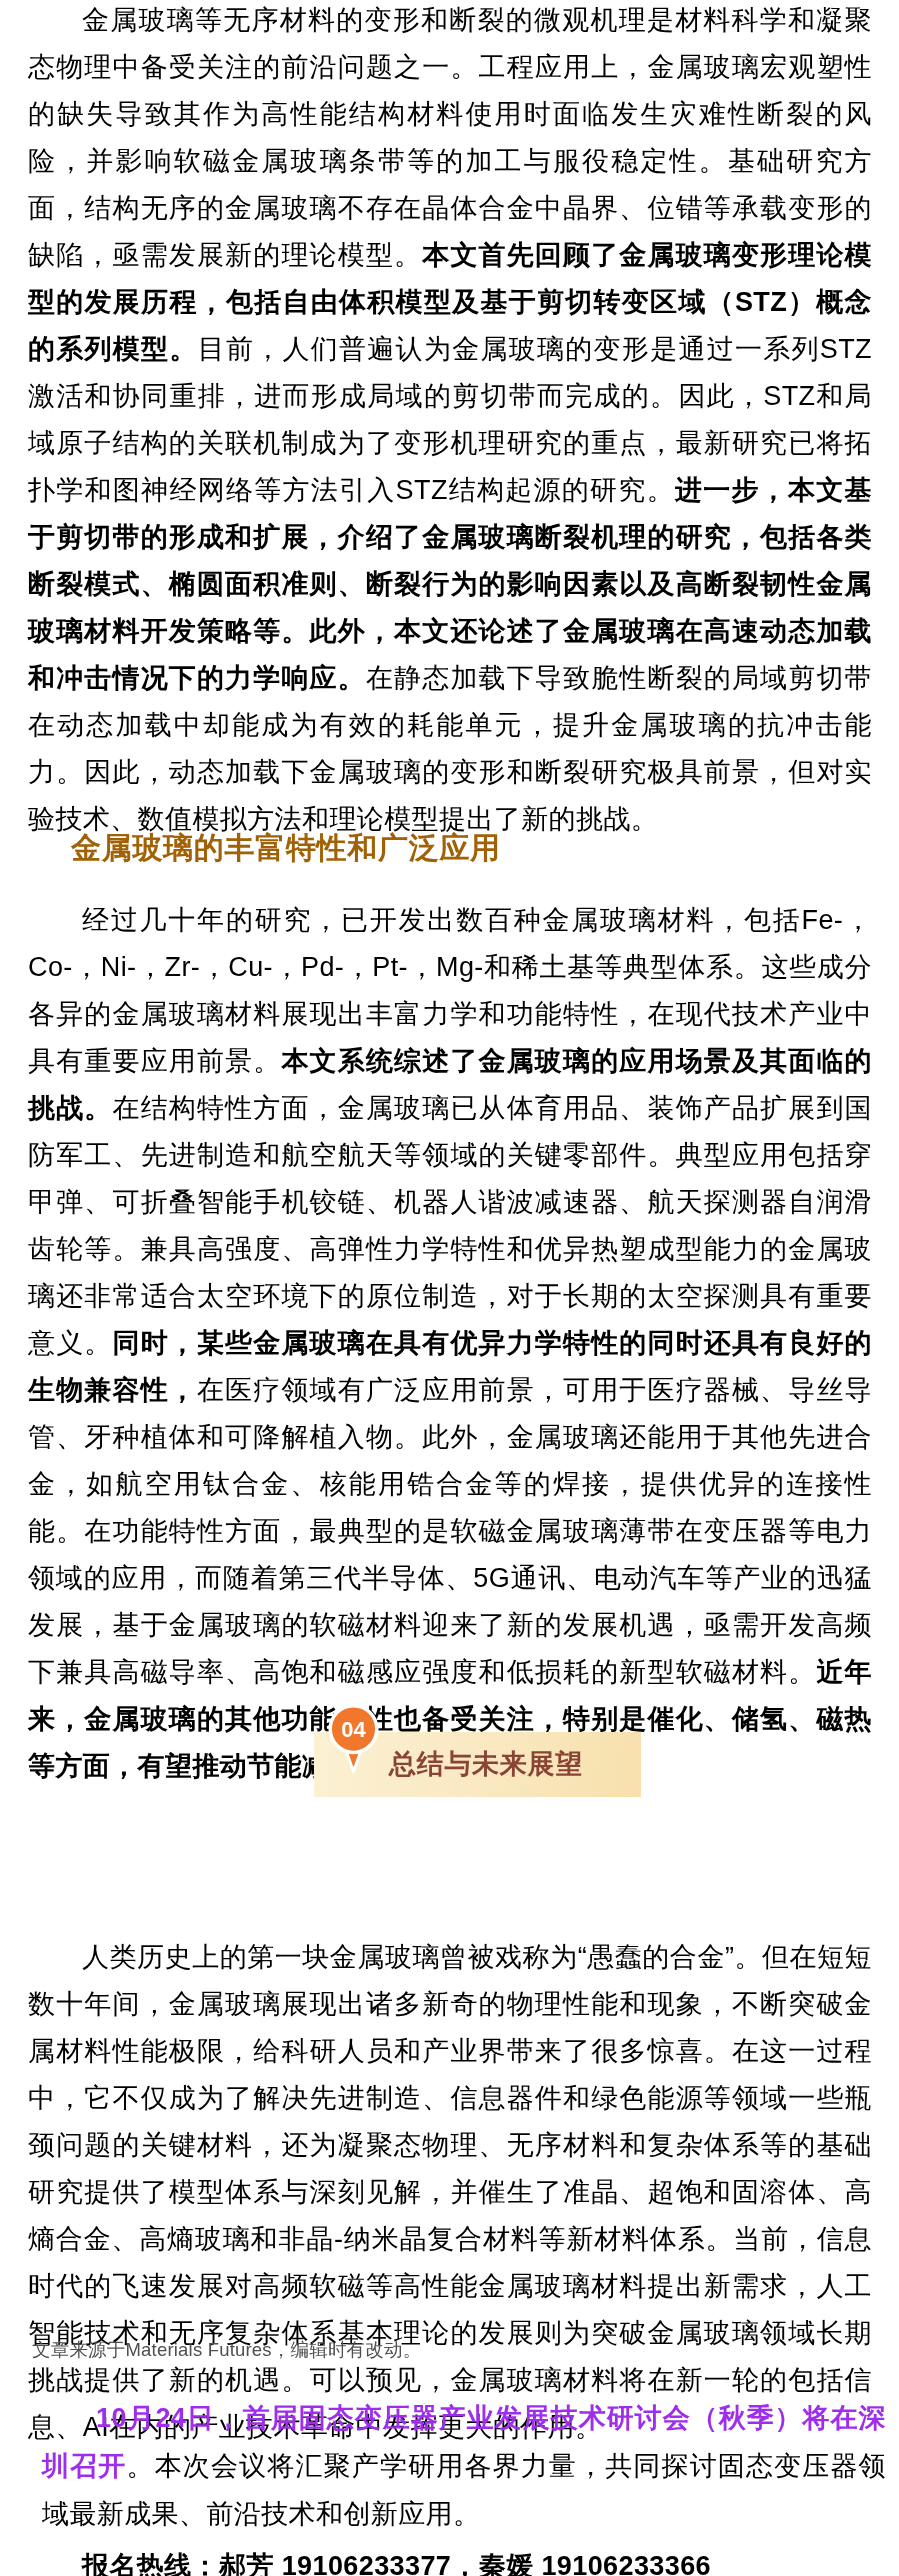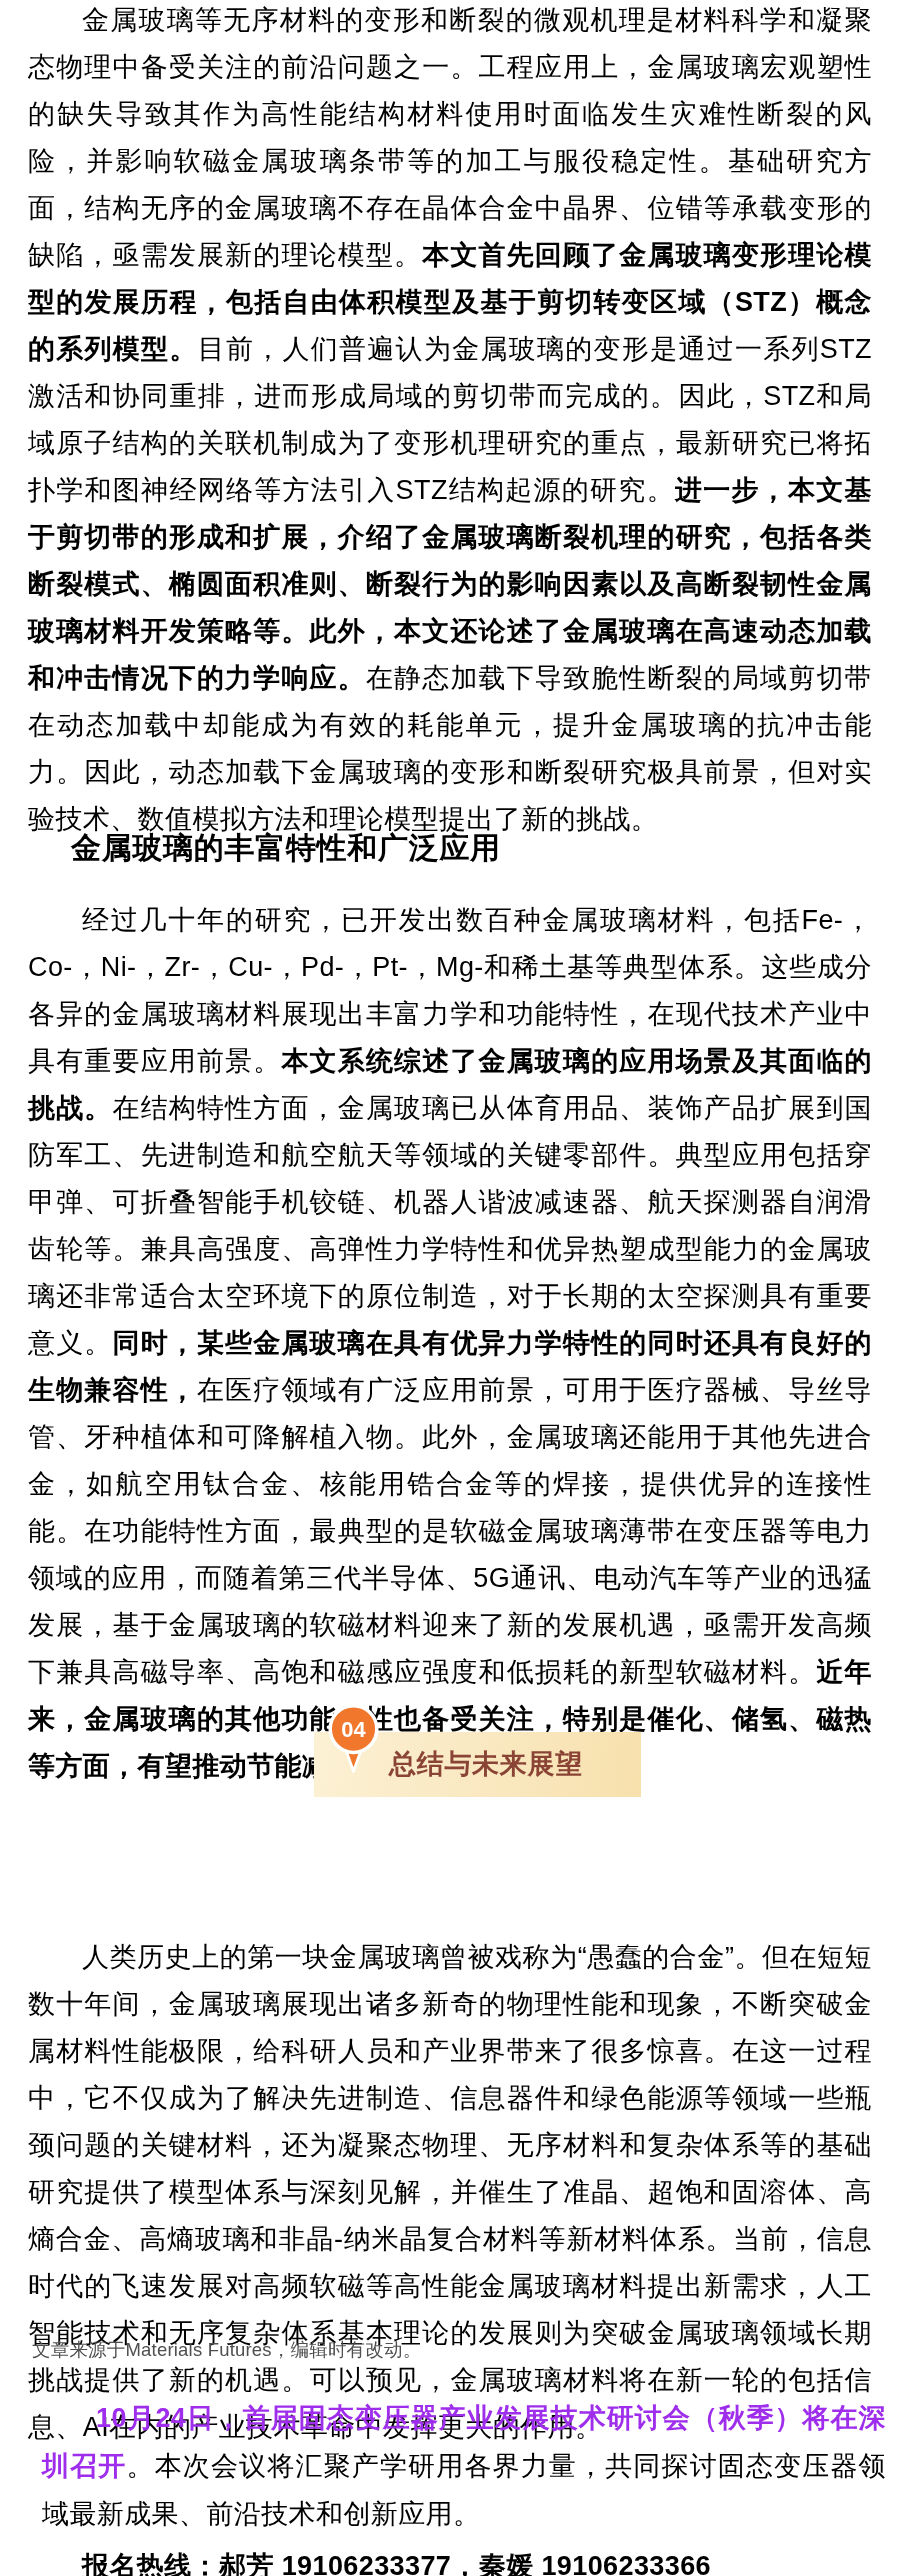--- a/index.html
+++ b/index.html
@@ -29,21 +29,21 @@
   .sg-p{font-weight:700;color:#9E2EEC;}
   #p1{top:-2.8px;}
   #heading1{
     position:absolute;
     left:71px;
     top:830px;
     margin:0;
     font-size:30px;
     line-height:36px;
     font-weight:700;
-    color:#000000;
+    color:#a16207;
     letter-spacing:0.7px;
   }
   #p2{top:897px;}
   #badge-box{
     position:absolute;
     left:314px;
     top:1732px;
     width:327px;
     height:65px;
     background:linear-gradient(100deg,#FCF1D4 0%,#F9E7BE 60%,#F7E0AC 100%);

